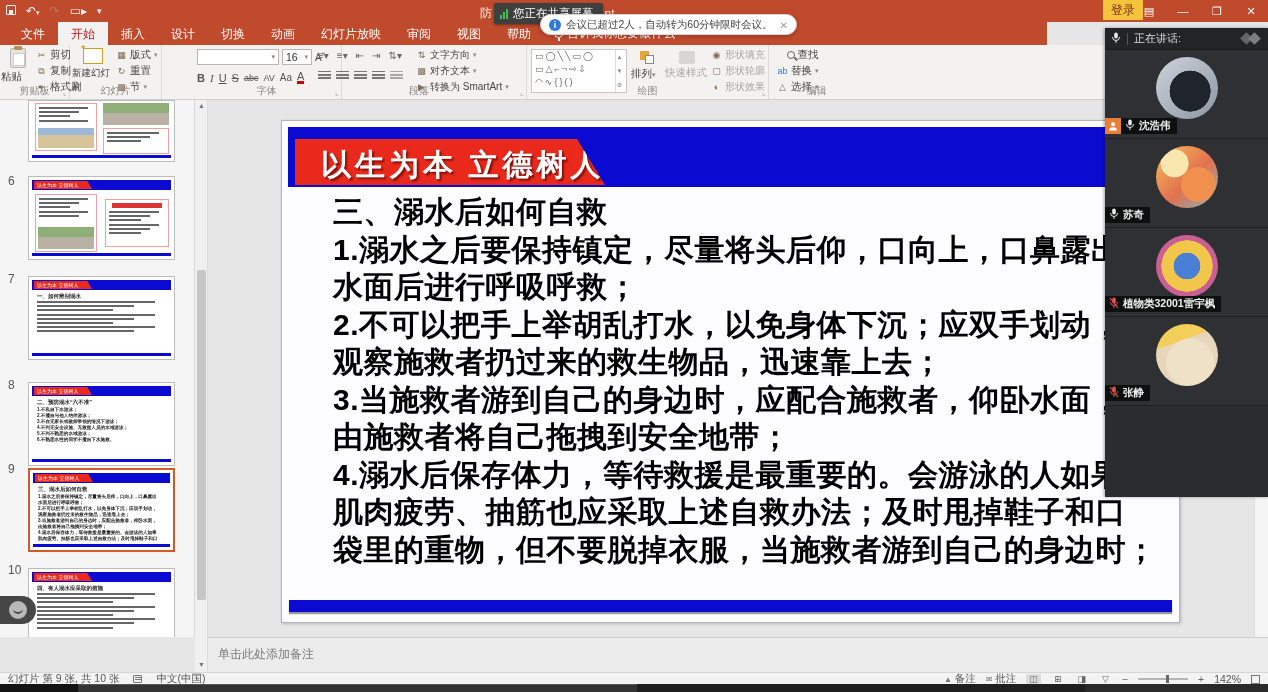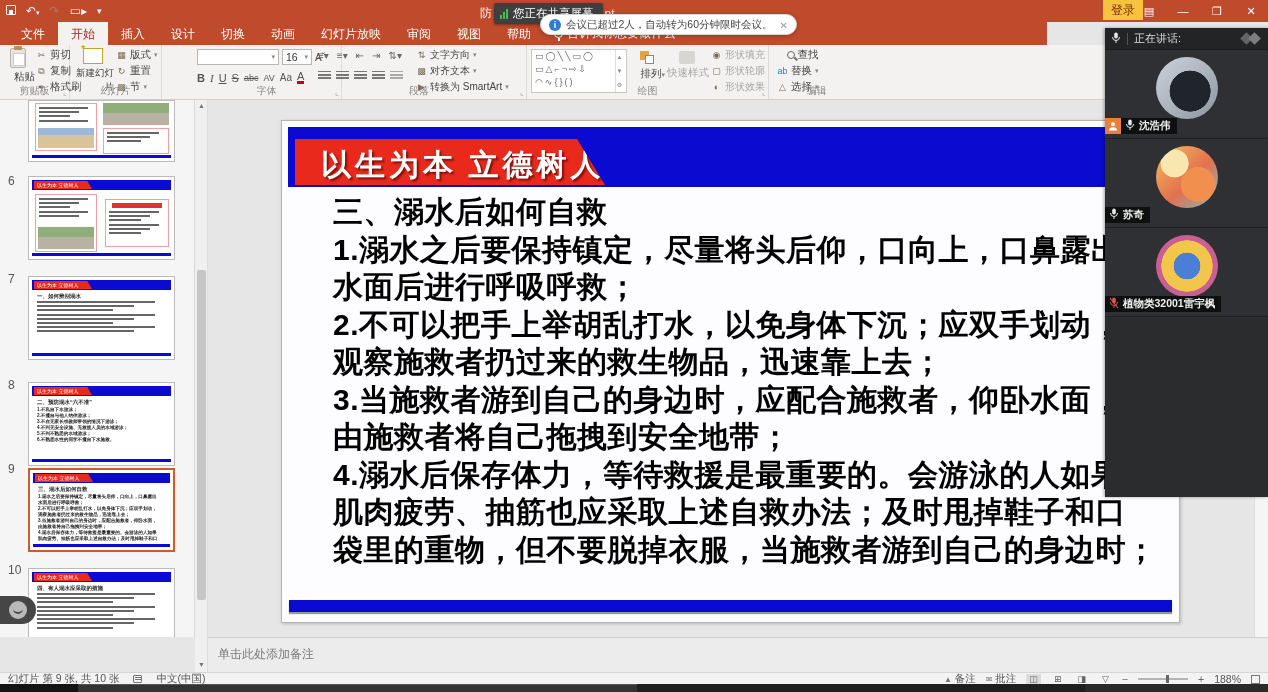--- a/index.html
+++ b/index.html
@@ -34,21 +34,21 @@
   .rtab.active { background:#f3f2f1; color:#b91c1c; }
   .tellme { display:flex; align-items:center; gap:4px; color:#fff; font-size:12px; padding:0 10px; }
   .bulb { width:9px; height:9px; border:1.2px solid #fff; border-radius:50%; position:relative; }
   .bulb::after { content:""; position:absolute; left:2.5px; top:8px; width:2px; height:3px; background:#fff; }
 
   
   .ribbon { position:absolute; left:0; top:45px; width:1268px; height:55px; background:#f3f2f1; border-bottom:1px solid #d2d0ce; z-index:10; color:#444; }
   .rgroup { position:absolute; top:0; height:54px; border-right:1px solid #dddbd9; }
   .glabel { position:absolute; bottom:1px; width:100%; text-align:center; font-size:10px; color:#8a8886; }
   .launch { position:absolute; right:2px; bottom:2px; font-size:8px; color:#999; }
-  .bigbtn { position:absolute; top:3px; width:34px; text-align:right; font-size:10.5px; color:#444; cursor:pointer; }
+  .bigbtn { position:absolute; top:3px; width:34px; text-align:left; font-size:10.5px; color:#444; cursor:pointer; }
   .bigbtn .bicon { display:block; margin:0 auto 2px auto; }
   .clip { width:16px; height:20px; background:#e8e4de; border:1px solid #b9b5ae; border-radius:2px; position:relative; }
   .clip::before { content:""; position:absolute; left:3px; top:-3px; width:8px; height:4px; background:#b98f5e; border-radius:1px; }
   .clip::after { content:""; position:absolute; left:2px; top:4px; width:10px; height:11px; background:#fff; border:1px solid #ccc; }
   .slidenew { width:20px; height:16px; background:#fff; border:1px solid #c9a227; position:relative; }
   .slidenew::before { content:"\2605"; color:#e2a321; font-size:7px; position:absolute; left:-4px; top:-6px; }
   .smallcol { position:absolute; top:3px; display:flex; flex-direction:column; gap:2px; font-size:10.5px; }
   .sbtn { display:flex; align-items:center; gap:3px; cursor:pointer; white-space:nowrap; color:#444; }
   .sbtn .ic { display:inline-block; width:11px; text-align:center; color:#7a6a52; font-size:9px; }
   .combo { background:#fff; border:1px solid #b9b7b5; height:16px; display:flex; align-items:center; justify-content:space-between; padding:0 3px; font-size:10.5px; color:#333; }
@@ -540,21 +540,21 @@
       <span><span style="font-size:8px;color:#777">✉</span> <span>批注</span></span>
       <span class="viewico act">◫</span>
       <span class="viewico">⊞</span>
       <span class="viewico">◨</span>
       <span class="viewico">▽</span>
       <span class="zminus"></span>
       <span class="zoomtrack">
           <i></i>
         </span>
       <span class="zplus"></span>
-      <span>188%</span>
+      <span>142%</span>
       <span class="fit"></span>
     </div>
   </div>
 
   <div class="taskbar">
     <span class="seg1"></span>
     <span class="seg2"></span>
     <span class="seg3"></span>
   </div>
 
@@ -612,20 +612,34 @@
               <span><svg width="10" height="12" viewBox="0 0 10 12">
                   <rect x="3.2" y="0.5" width="3.6" height="6" rx="1.8" fill="#e05252"></rect>
                   <path d="M1.5 5a3.5 3.5 0 0 0 7 0" stroke="#e05252" stroke-width="1" fill="none"></path>
                   <line x1="5" y1="8.5" x2="5" y2="11" stroke="#e05252" stroke-width="1"></line>
                   <line x1="1" y1="1" x2="9" y2="11" stroke="#e05252" stroke-width="1.2"></line>
                 </svg></span>
               <span>植物类32001雷宇枫</span>
             </span>
           </span>
         </div>
+        <div class="tile">
+          <span class="avatar av5"></span>
+          <span class="nametag">
+            <span class="tagbody">
+              <span><svg width="10" height="12" viewBox="0 0 10 12">
+                  <rect x="3.2" y="0.5" width="3.6" height="6" rx="1.8" fill="#e05252"></rect>
+                  <path d="M1.5 5a3.5 3.5 0 0 0 7 0" stroke="#e05252" stroke-width="1" fill="none"></path>
+                  <line x1="5" y1="8.5" x2="5" y2="11" stroke="#e05252" stroke-width="1"></line>
+                  <line x1="1" y1="1" x2="9" y2="11" stroke="#e05252" stroke-width="1.2"></line>
+                </svg></span>
+              <span>张静</span>
+            </span>
+          </span>
+        </div>
       </div>
   </div>
 
   <div class="floatpill">
     <span class="face"></span>
   </div>
 
 </div>
 
 </body></html>

